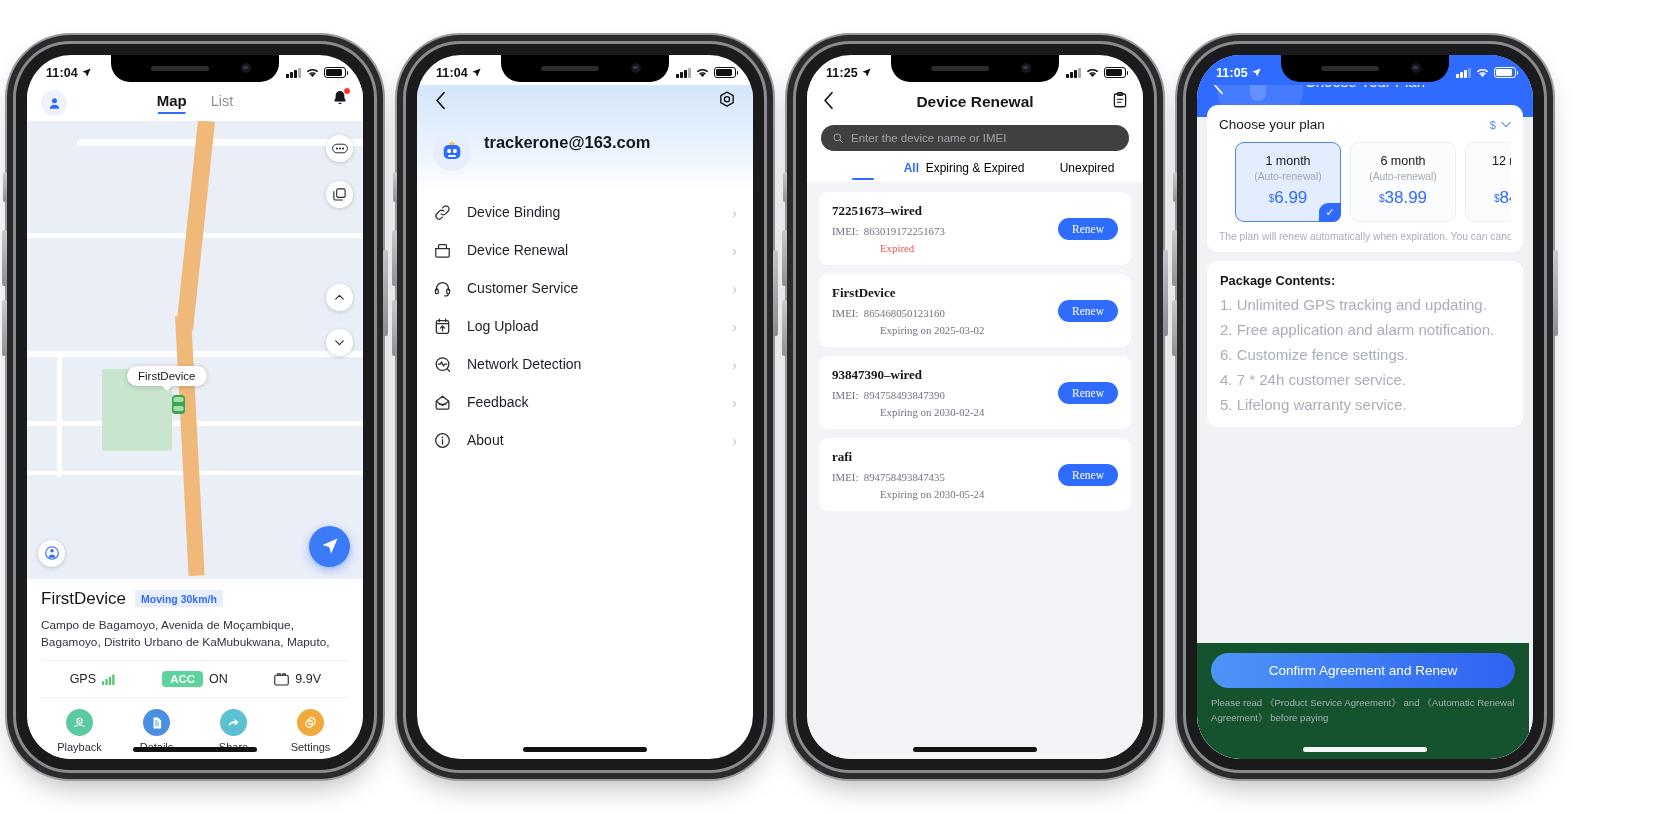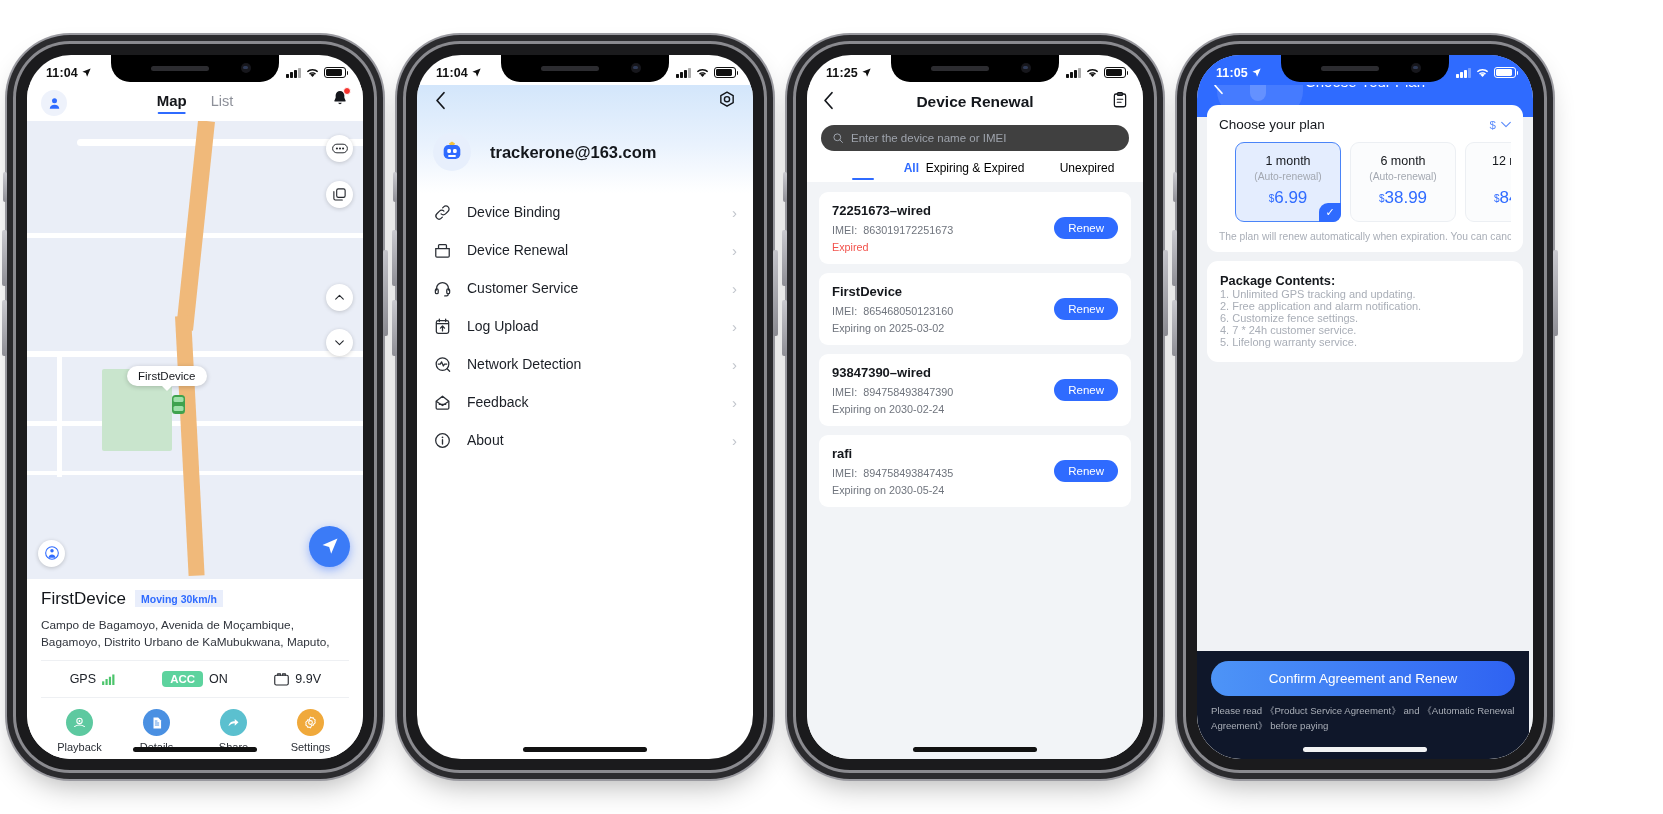--- a/index.html
+++ b/index.html
@@ -104,43 +104,43 @@
   .statcell + .statcell::before { content:""; position:absolute; left:0; top:8px; bottom:8px; width:1px; background:#eef0f3; }
   .acc-chip { background:#5dd39e; color:#fff; font-size:11.5px; font-weight:600; border-radius:4px; padding:2px 8px; }
   .actions { display:flex; padding:11px 0 6px; }
   .action { flex:1; display:flex; flex-direction:column; align-items:center; gap:5px; }
   .action .circ { width:27px; height:27px; border-radius:50%; display:flex; align-items:center; justify-content:center; }
   .action .lb { font-size:11px; color:#2b2f36; }
 
   
   .p2 .head { background:linear-gradient(180deg,#d3e6fb 0%, #e9f2fd 55%, #ffffff 100%); padding:0 16px; }
   .p2 .navrow { height:34px; display:flex; align-items:center; justify-content:space-between; }
-  .p2 .acct { display:flex; align-items:center; gap:19px; padding:14px 0 22px; }
+  .p2 .acct { display:flex; gap:13px; padding:14px 0 22px; }
   .p2 .acct .ava { width:38px; height:38px; border-radius:50%; background:#e7effc; display:flex; align-items:center; justify-content:center; position:relative; }
   .p2 .acct .em { font-size:16.5px; font-weight:700; color:#14171c; }
   .menu { background:#fff; padding:0 16px; }
   .mitem { display:flex; align-items:center; gap:15px; height:38px; }
   .mitem .mlabel { flex:1; font-size:14px; color:#1b1f26; }
   .chev { color:#c1c5cc; font-size:15px; }
 
   
   .p3 .navrow { height:34px; display:flex; align-items:center; padding:0 14px; background:#fff; position:relative; }
   .p3 .navtitle { position:absolute; left:0; right:0; text-align:center; font-size:15.5px; font-weight:700; color:#14171c; }
   .searchbar { margin:6px 14px 0; height:26px; border-radius:13px; background:#404040; display:flex; align-items:center; gap:7px; padding:0 11px; }
   .searchbar .ph { font-size:11.5px; color:#9ea3ac; }
   .tabs { display:flex; margin-top:10px; background:#fff; padding-bottom:2px; }
   .tab { flex:1; text-align:center; font-size:12px; color:#000000; padding-bottom:5px; position:relative; }
   .tab.active { color:#2f6bff; font-weight:600;text-align:right; }
   .tab.active::after { content:""; position:absolute; left:50%; transform:translateX(-50%); bottom:0; width:22px; height:2.5px; background:#2f6bff; border-radius:2px; }
   .listwrap { flex:1; background:#f2f4f7; padding:10px 12px; overflow:hidden; }
-  .card { background:#fff; border-radius:9px; padding:11px 13px; margin-bottom:9px; display:flex; align-items:center; }
+  .card { background:#fff; border-radius:9px; padding:11px 13px; margin-bottom:9px; display:flex; align-items:center;font-family:Liberation Serif, serif; }
   .card .ci { flex:1; }
   .card .cname { font-size:13px; font-weight:700; color:#14171c; }
   .card .cimei { font-size:10.8px; color:#6f747d; margin-top:6px; }
-  .card .cexp { font-size:10.8px; margin-top:5px; color:#6f747d; }
+  .card .cexp { font-size:10.8px; margin-top:5px; color:#6f747d;margin-left:48px; }
   .card .cexp.expired { color:#f2524c; }
   .renew-btn { background:#2f6bff; color:#fff; font-size:11.5px; border-radius:13px; padding:5px 14px; }
 
   
   .p4 .hdr { background:#2f6bff; height:62px; position:relative; overflow:hidden; }
   .p4 .hdr .glow { position:absolute; left:20px; top:-24px; width:86px; height:86px; border-radius:26px; background:rgba(255,255,255,.11); }
   .p4 .hdr .glow::before{content:"";position:absolute;left:33px;top:14px;width:16px;height:56px;border-radius:8px;background:rgba(255,255,255,.17);}
   .p4 .hdr .glow::after{content:"";position:absolute;left:13px;top:34px;width:56px;height:16px;border-radius:8px;background:rgba(255,255,255,.17);}
   .p4 .navrow { position:relative; height:46px; display:flex; align-items:center; padding:0 14px; }
   .p4 .navtitle { position:absolute; left:0; right:0; text-align:center; font-size:15px; font-weight:400; color:#fff; }
@@ -154,22 +154,22 @@
   .plan.sel { background:#e4edfe; border:1.5px solid #4a84f8; }
   .plan .pm { font-size:12.5px; color:#15181d; }
   .plan .pa { font-size:10.3px; color:#a3a8b1; margin-top:3px; }
   .plan .pp { font-size:17px; color:#2f6bff; font-weight:400; margin-top:6px; }
   .plan .pp sup { font-size:10px; vertical-align:baseline; position:relative; top:-1px; }
   .tick { position:absolute; right:-1px; bottom:-1px; width:22px; height:19px; background:#2f6bff;
           border-radius:9px 0 8px 0; display:flex; align-items:center; justify-content:center; color:#fff; font-size:11px; }
   .plannote { margin-top:9px; font-size:10.3px; color:#a9aeb7; white-space:nowrap; overflow:hidden; }
   .pkgcard { background:#fff; border-radius:11px; margin:9px 10px 0; padding:12px 13px 14px; }
   .pkgcard h4 { font-size:12.8px; color:#15181d; }
-  .pkgcard li { list-style:none; font-size:11px; color:#a9aeb7; }
-  .cta-wrap { position:absolute; left:0; right:4px; bottom:0; padding:10px 14px 26px; background:#0f172a; }
+  .pkgcard li { list-style:none; font-size:15px; color:#a9aeb7; margin-top:8px; }
+  .cta-wrap { position:absolute; left:0; right:4px; bottom:0; padding:10px 14px 34px; background:#14532d; }
   .cta { height:35px; border-radius:18px; background:linear-gradient(90deg,#4d94f7,#2f63f2);
          display:flex; align-items:center; justify-content:center; color:#fff; font-size:13.5px; }
   .fine { margin-top:8px; font-size:9.6px; line-height:1.5; color:#a9aeb7; }
   .fine b { color:#a9aeb7; font-weight:400; }
 </style>
 </head>
 <body>
 
 <div class="stage">
 

